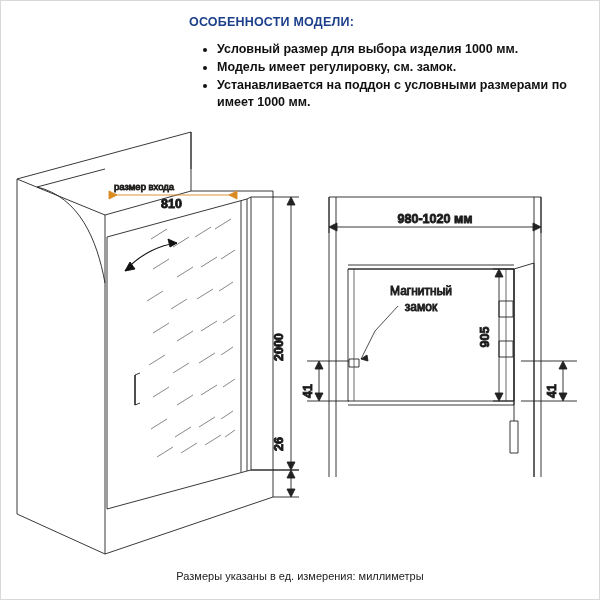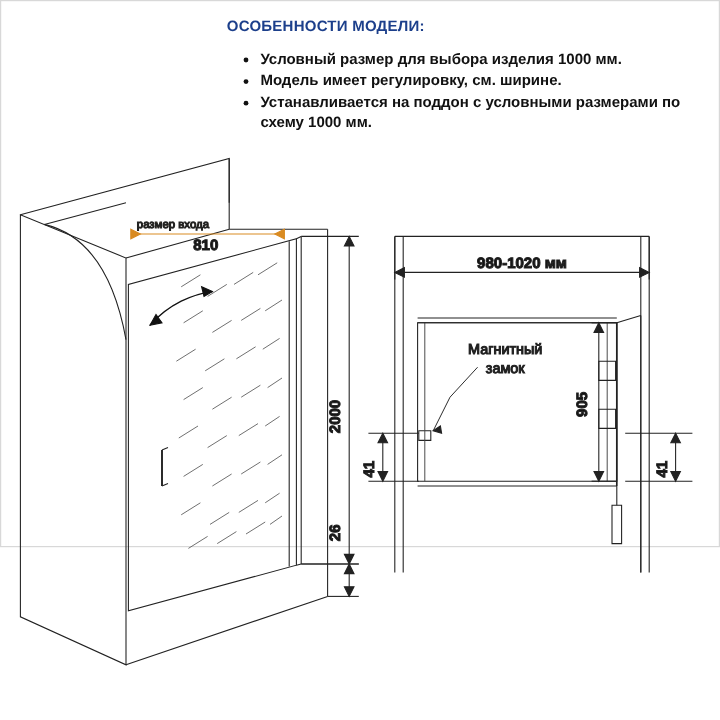--- a/index.html
+++ b/index.html
@@ -9,21 +9,21 @@
   body {
     width: 600px;
     height: 600px;
     background: #ffffff;
     font-family: "Liberation Sans", sans-serif;
     overflow: hidden;
   }
   #page {
     position: relative;
     width: 600px;
-    height: 456px;
+    height: 600px;
     box-sizing: border-box;
     border: 1px solid #d8d8d8;
     background: #fff;
   }
   .features {
     position: absolute;
     left: 168px;
     top: 14px;
     width: 420px;
   }
@@ -79,22 +79,22 @@
 </style>
 </head>
 <body>
 
 <div id="page">
 
   <div class="features">
     <div class="features-title">ОСОБЕННОСТИ МОДЕЛИ:</div>
     <ul>
       <li>Условный размер для выбора изделия 1000 мм.</li>
-      <li>Модель имеет регулировку, см. ширине.</li>
-      <li>Устанавливается на поддон с условными размерами по схему 1000 мм.</li>
+      <li>Модель имеет регулировку, см. замок.</li>
+      <li>Устанавливается на поддон с условными размерами по имеет 1000 мм.</li>
     </ul>
   </div>
 
   <svg class="drawing" width="600" height="600" viewBox="0 0 600 600">
     <g stroke="#222" fill="none" stroke-width="0.9">
 
       <g>
 
         <path d="M16 178 L16 513 L104 553 L104 214 Z"></path>
         <path d="M16 178 L190 131 L190 168"></path>
@@ -249,13 +249,14 @@
           <path d="M520 400 L576 400"></path>
           <path d="M562 362 L562 398"></path>
           <path d="M562 360 l-4 8 l8 0 z" fill="#222"></path>
           <path d="M562 400 l-4 -8 l8 0 z" fill="#222"></path>
         </g>
         <text class="lbl-b" x="555" y="390" transform="rotate(-90 555 390)" text-anchor="middle">41</text>
       </g>
     </g>
   </svg>
 
+  <div class="footer-note">Размеры указаны в ед. измерения: миллиметры</div>
 </div>
 
 </body></html>

